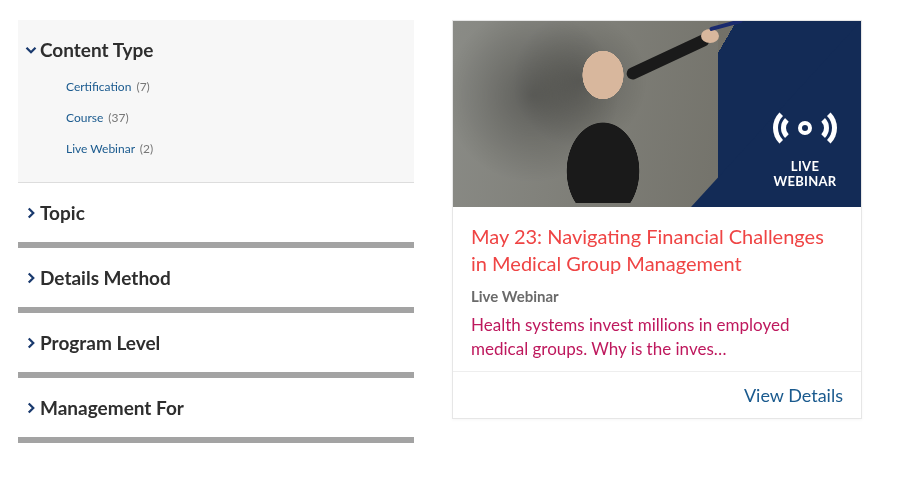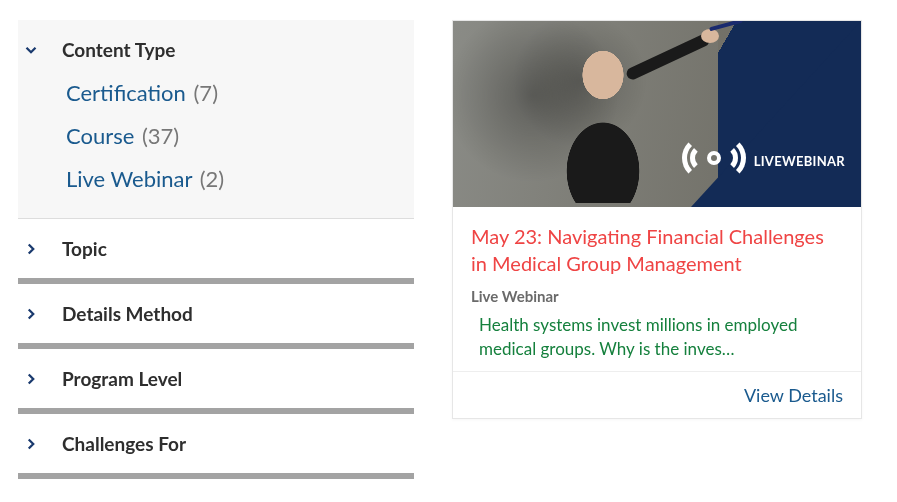--- a/index.html
+++ b/index.html
@@ -19,21 +19,20 @@
     flex-shrink: 0;
   }
   .facet {
     border-bottom: 6px solid #a3a3a3;
   }
   .facet-header {
     display: flex;
     align-items: center;
     padding: 18px 8px 18px 4px;
     cursor: pointer;
-    gap: 22px;
   }
   .facet-header .chev {
     width: 18px;
     height: 18px;
     color: #1a3a6e;
     display:flex;align-items:center;justify-content:center;
   }
   .facet-header .title {
     font-weight: 700;
     font-size: 19px;
@@ -43,21 +42,21 @@
     padding: 0 0 18px 48px;
     background: #f7f7f7;
   }
   .facet.open {
     background: #f7f7f7;
     border-bottom: 1px solid #ddd;
   }
   .facet.open .facet-header { background:#f7f7f7; padding-bottom:10px;}
   .facet-item {
     padding: 8px 0;
-    font-size: 22px;
+    font-size: 12px;
     cursor: pointer;
   }
   .facet-item .label {
     color: #1a5a8e;
   }
   .facet-item .count {
     color: #777;
     margin-left: 2px;
   }
   .main { flex: 1; }
@@ -102,21 +101,21 @@
     position:absolute; left:248px; top:8px; width:18px; height:14px;
     background:#d8b79d; border-radius:50%;
   }
   .pen {
     position:absolute; left:256px; top:2px; width:34px; height:4px;
     background:#1a2a6e; transform:rotate(-15deg); border-radius:2px;
   }
   .badge {
     position:absolute; right:16px; bottom:18px;
     text-align:center; color:#fff;
-    display:flex; flex-direction:row; align-items:center;
+    display:flex; flex-direction:column; align-items:center;
   }
   .broadcast {
     width:80px; height:50px; position:relative; margin-bottom:6px;
   }
   .arc {
     position:absolute; top:50%; border:5px solid #fff; border-radius:50%;
     border-top-color:transparent; border-bottom-color:transparent;
   }
   .arc.l1 { width:28px;height:28px; left:16px; transform:translateY(-50%) rotate(0deg); border-right-color:transparent;}
   .arc.l2 { width:44px;height:44px; left:8px; transform:translateY(-50%); border-right-color:transparent;}
@@ -132,21 +131,21 @@
   .card-body {
     padding: 16px 18px 10px 18px;
   }
   .card-title {
     font-size: 20px; color:#ef4444; line-height:1.35; margin-bottom:10px;
   }
   .card-type {
     font-size:15px; font-weight:700; color:#6a6a6a; margin-bottom:8px;
   }
   .card-desc {
-    font-size:17px; color:#15803d; line-height:1.4;margin-left:8px;
+    font-size:17px; color:#be185d; line-height:1.4;
   }
   .card-foot {
     border-top:1px solid #eee;
     padding:12px 18px;
     text-align:right;
   }
   .card-foot a {
     color:#1a5a8e; font-size:18px; text-decoration:none; cursor:pointer;margin-left:45px;
   }
 </style>
@@ -213,21 +212,21 @@
     </div>
   </div>
 
   <div class="facet">
     <div class="facet-header">
       <span class="chev">
         <svg width="18" height="18" viewBox="0 0 24 24" fill="none" stroke="currentColor" stroke-width="3">
             <polyline points="9 6 15 12 9 18"></polyline>
           </svg>
       </span>
-      <span class="title">Challenges For</span>
+      <span class="title">Management For</span>
     </div>
   </div>
 
 </div>
 
 <div class="main">
   <div class="card">
     <div class="card-hero">
       <div class="photo">
         <div class="person"></div>

